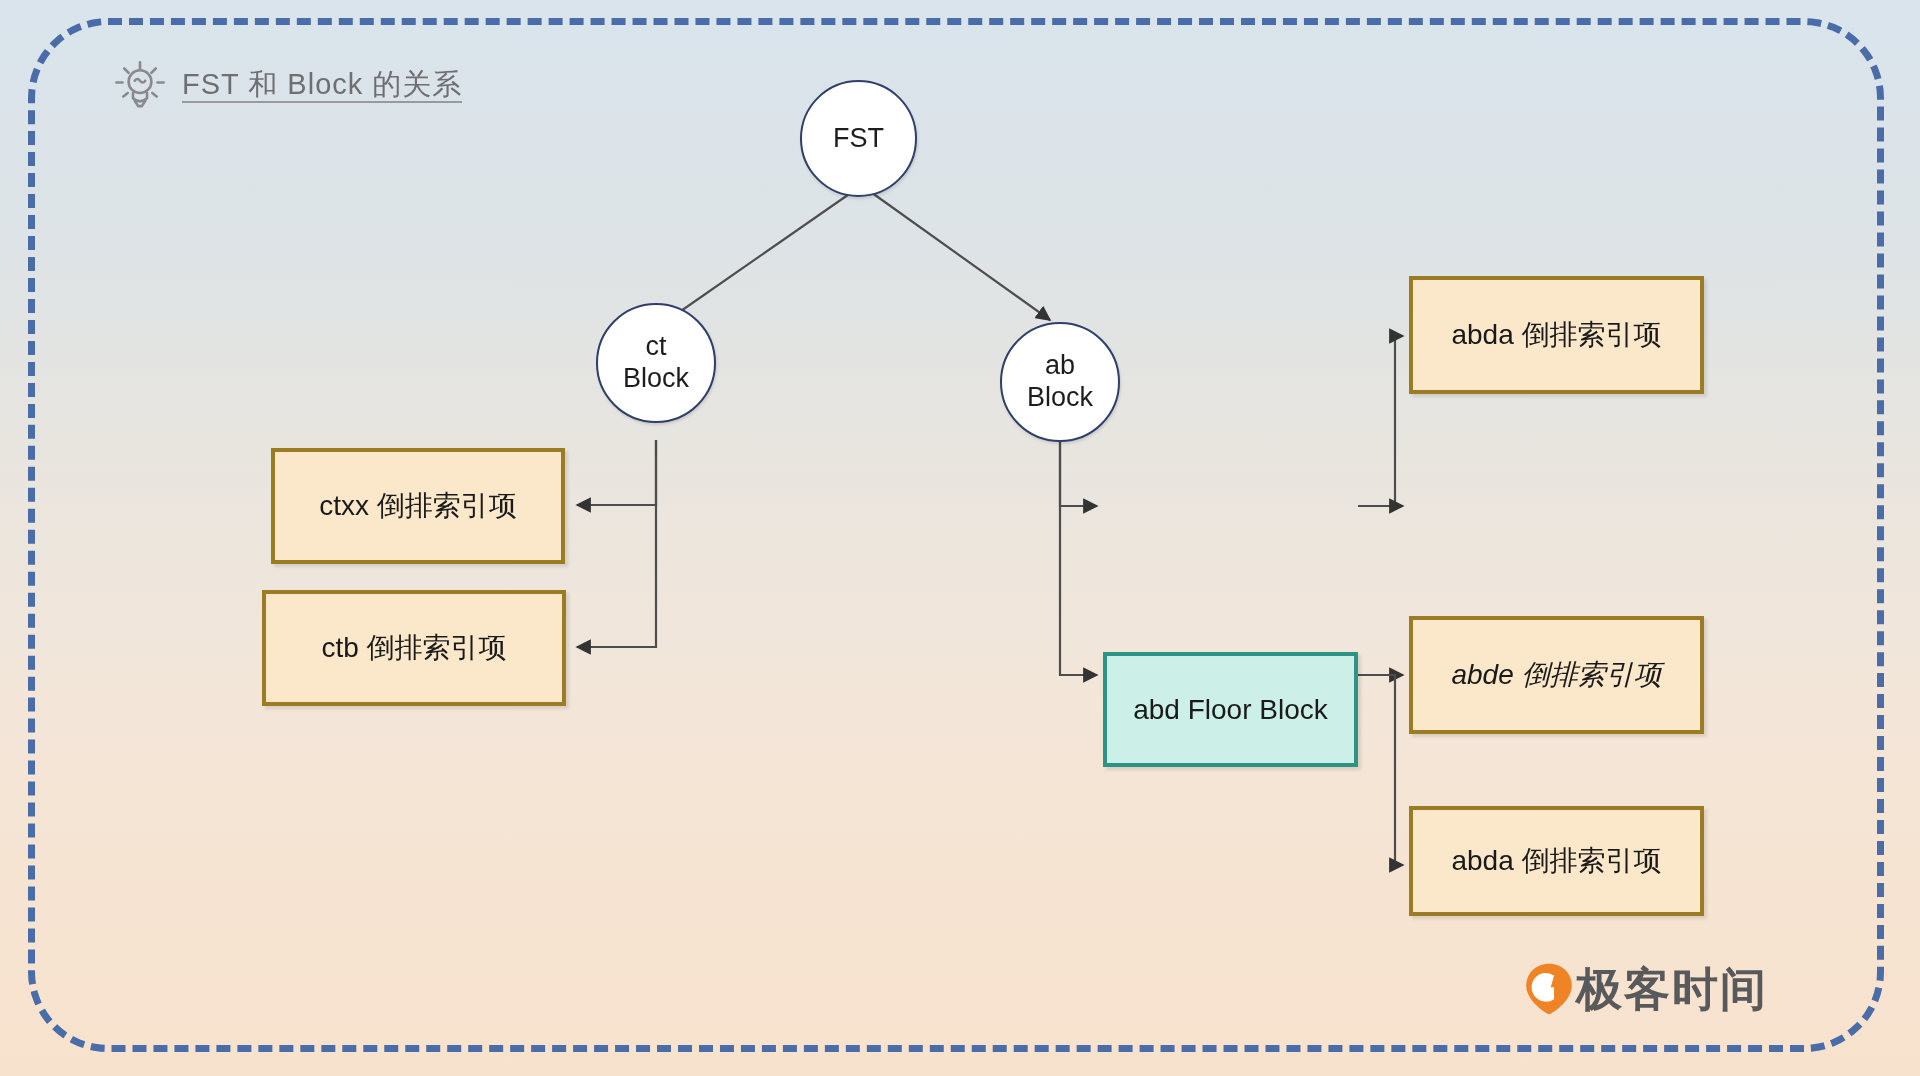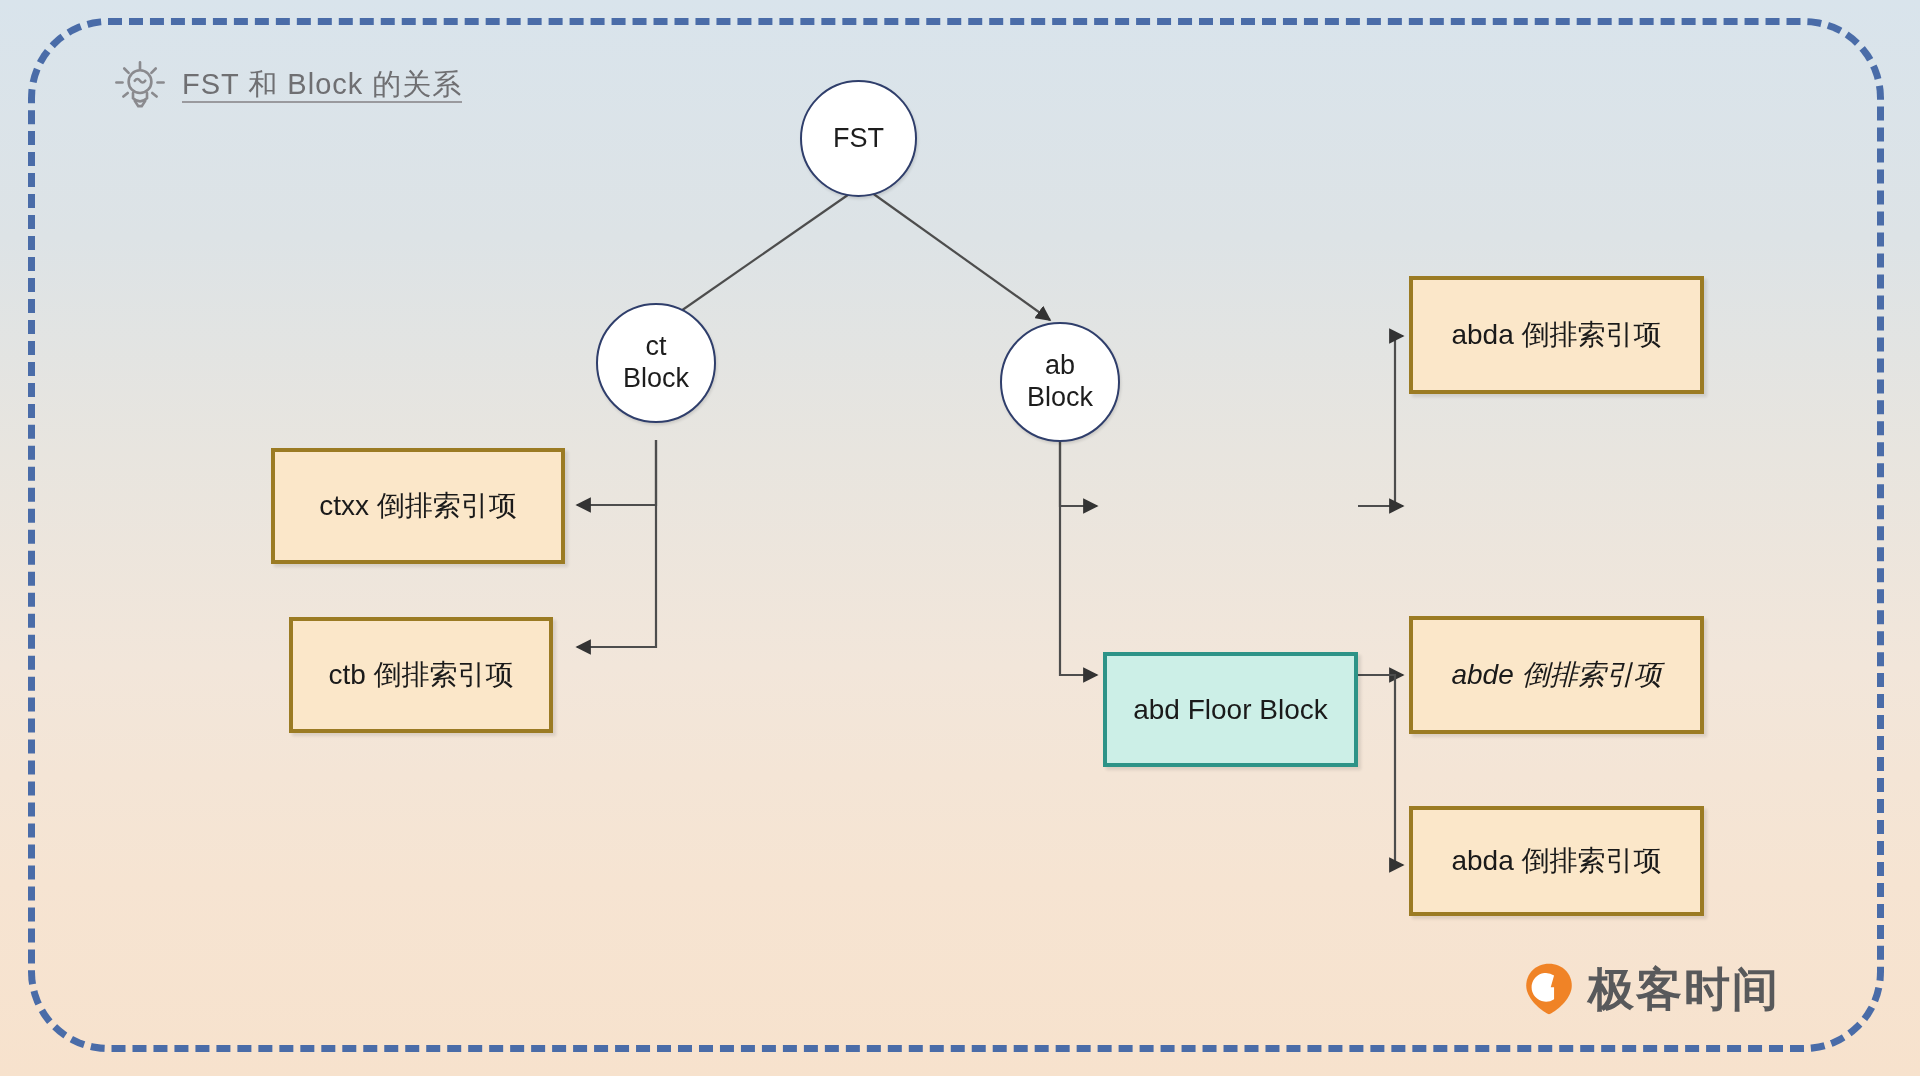--- a/index.html
+++ b/index.html
@@ -97,21 +97,21 @@
     box-shadow: 3px 3px 3px rgba(0,0,0,0.10);
   }
 
   
   .brand {
     position: absolute;
     left: 1522px;
     top: 962px;
     display: flex;
     align-items: center;
-    gap: 12px;
+    gap: 0;
   }
   .brand-mark { width: 54px; height: 54px; display:block; }
   .brand-text {
     font-size: 46px;
     color: #58595b;
     font-weight: 700;
     letter-spacing: 2px;
     line-height: 1;
   }
 </style>
@@ -182,21 +182,21 @@
 
   <div class="node circle-node" style="left:1000px; top:322px; width:120px; height:120px; flex-direction:column;">
     <span>ab</span>
     <span>Block</span>
   </div>
 
   <div class="node box-orange" style="left:271px; top:448px; width:294px; height:116px;">
     <span>ctxx 倒排索引项</span>
   </div>
 
-  <div class="node box-orange" style="left:289px; top:590px; width:264px; height:116px;margin-top:27px;">
+  <div class="node box-orange" style="left:262px; top:590px; width:304px; height:116px;">
     <span>ctb 倒排索引项</span>
   </div>
 
 
   <div class="node box-teal" style="left:1103px; top:618px; width:255px; height:115px;margin-top:34px;">
     <span>abd Floor Block</span>
   </div>
 
   <div class="node box-orange" style="left:1409px; top:276px; width:295px; height:118px;">
     <span>abda 倒排索引项</span>

